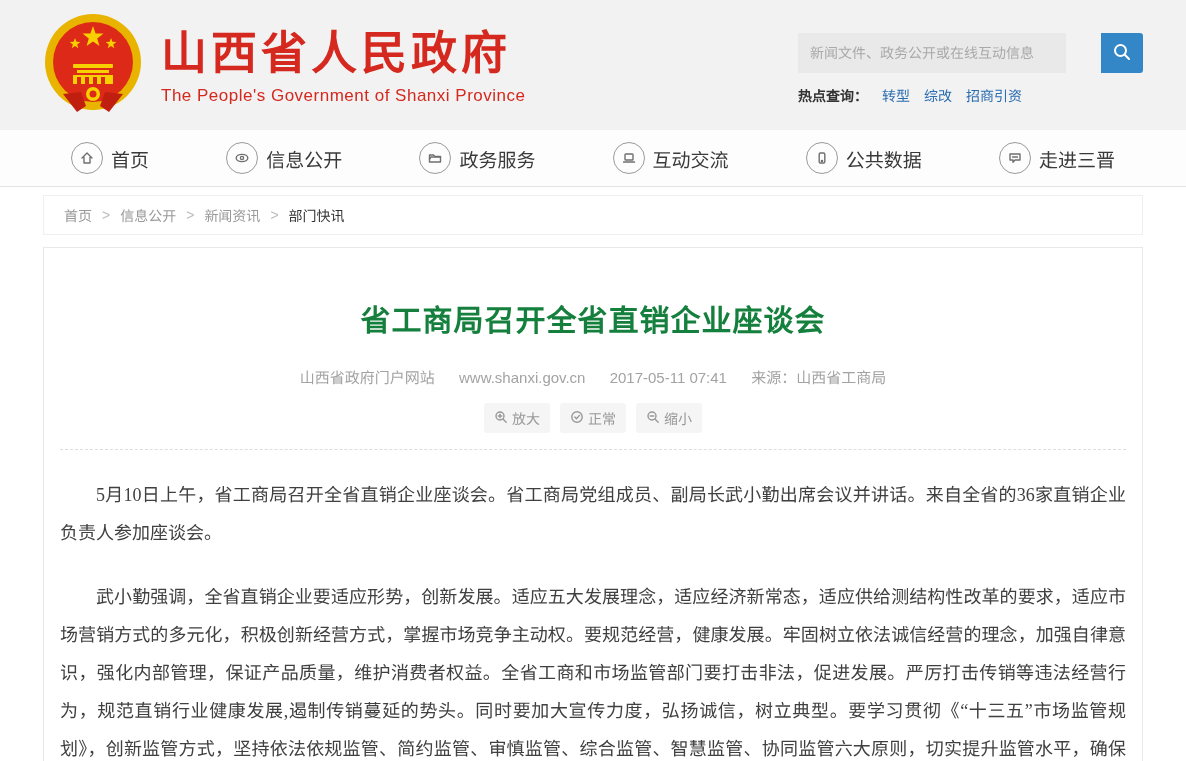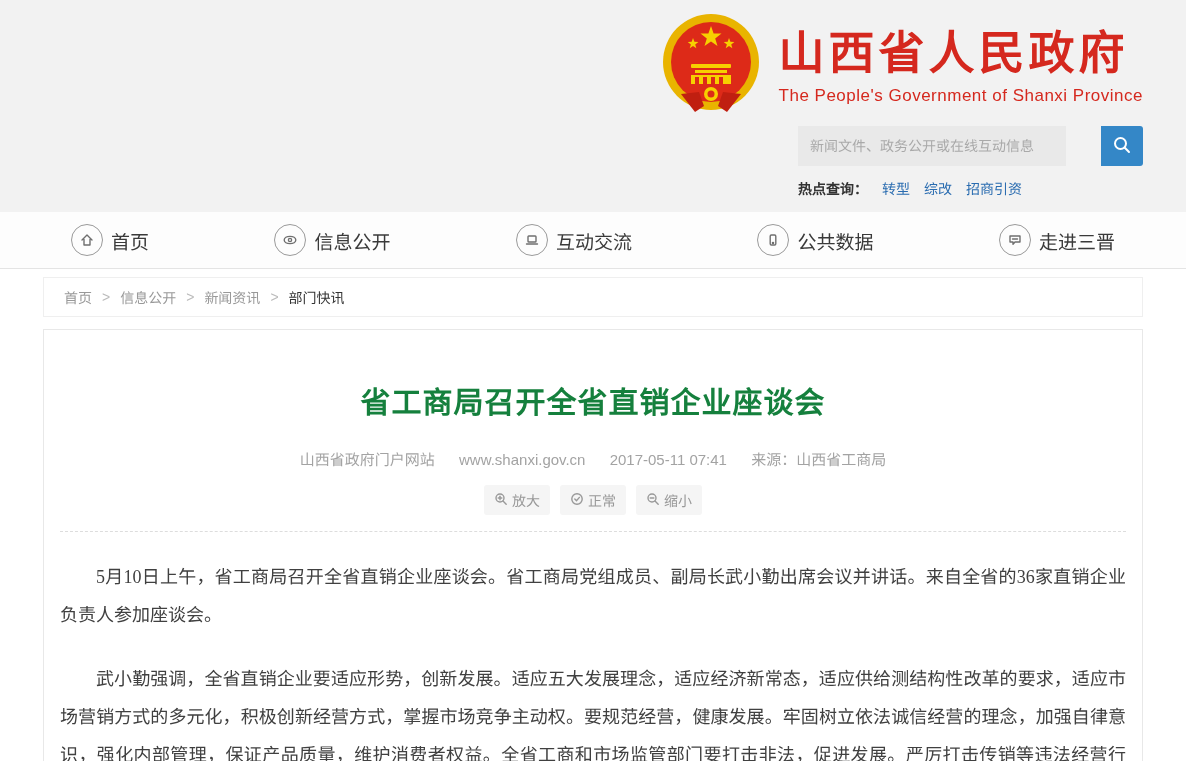--- a/index.html
+++ b/index.html
@@ -11,21 +11,21 @@
   body{
     background:#fff;
     font-family:"Liberation Sans","DejaVu Sans",sans-serif;
     color:#333;
     width:1186px;
   }
   .container{width:1100px;margin:0 auto;}
 
   
   .site-header{background:#f2f2f2;padding:12px 0 14px;}
-  .header-inner{display:flex;justify-content:space-between;align-items:flex-end;flex-direction:column;}
+  .header-inner{display:flex;justify-content:space-between;align-items:center;}
   .logo-link{display:flex;align-items:center;text-decoration:none;cursor:pointer;}
   .emblem{width:100px;height:104px;margin-right:18px;flex:0 0 auto;}
   .site-titles{padding-top:6px;}
   .site-name-cn{
     color:var(--brand-red);
     font-size:46px;font-weight:bold;letter-spacing:4px;line-height:1.1;
   }
   .site-name-en{
     color:var(--brand-red);
     font-size:17px;margin-top:8px;letter-spacing:0.5px;
@@ -158,20 +158,29 @@
       <span class="nav-label">首页</span>
     </a>
     <a class="nav-item">
       <span class="nav-icon">
         <svg width="16" height="16" viewBox="0 0 16 16">
           <ellipse cx="8" cy="8" rx="5.8" ry="3.6"></ellipse>
           <circle cx="8" cy="8" r="1.6"></circle>
         </svg>
       </span>
       <span class="nav-label">信息公开</span>
+    </a>
+    <a class="nav-item">
+      <span class="nav-icon">
+        <svg width="16" height="16" viewBox="0 0 16 16">
+          <path d="M2.5 5 H6.5 L8 6.5 H13.5 V12 H2.5 Z"></path>
+          <path d="M2.5 9 L4 7 H13.5"></path>
+        </svg>
+      </span>
+      <span class="nav-label">政务服务</span>
     </a>
     <a class="nav-item">
       <span class="nav-icon">
         <svg width="16" height="16" viewBox="0 0 16 16">
           <rect x="4" y="4" width="8" height="6" rx="0.8"></rect>
           <path d="M2.5 12 H13.5"></path>
         </svg>
       </span>
       <span class="nav-label">互动交流</span>
     </a>

